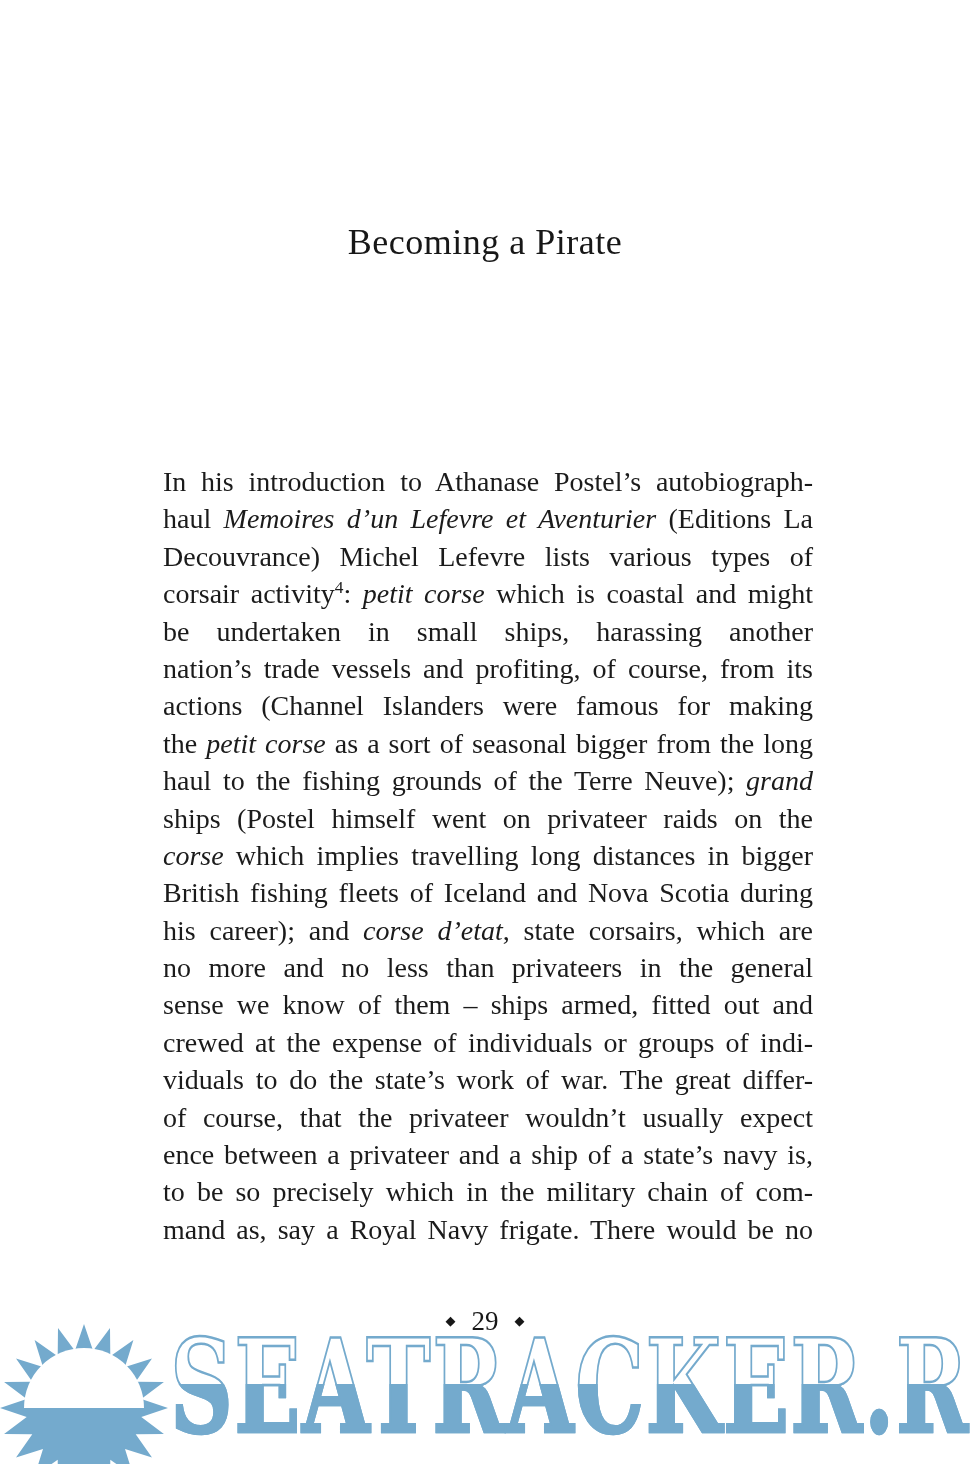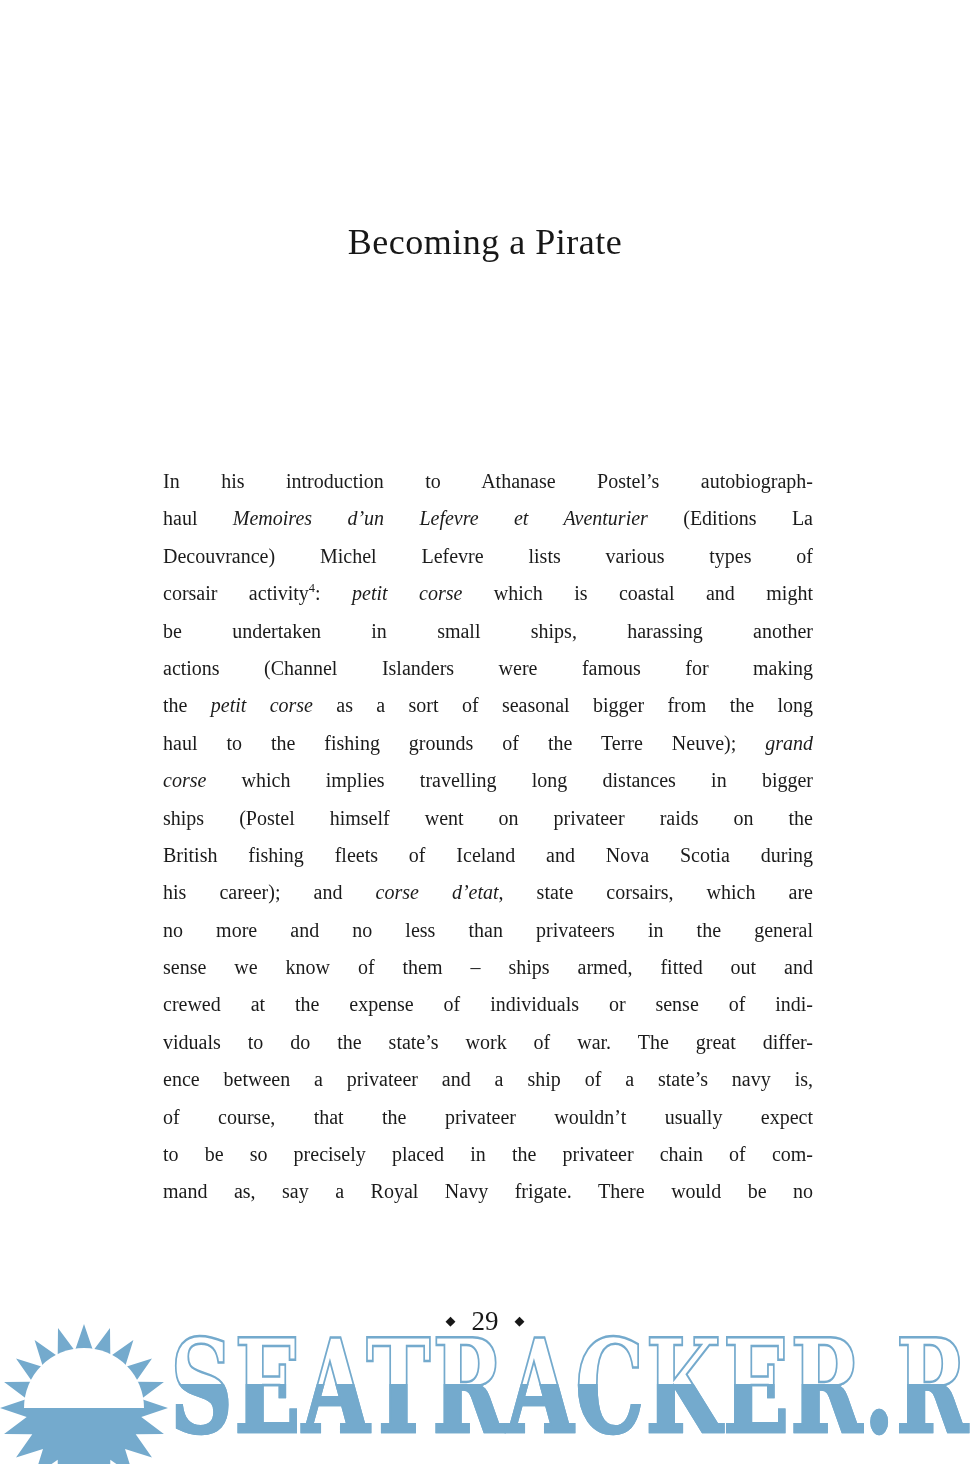--- a/index.html
+++ b/index.html
@@ -20,21 +20,21 @@
     text-align: center;
     font-size: 36px;
     letter-spacing: 0.5px;
     color: #171717;
   }
   .body-text {
     position: absolute;
     left: 163px;
     top: 463px;
     width: 650px;
-    font-size: 20px;
+    font-size: 28px;
   }
   .body-text .line {
     height: 37.4px;
     line-height: 37.4px;
     text-align: justify;
     text-align-last: justify;
     white-space: normal;
     overflow: visible;
   }
   .body-text .it { font-style: italic; }
@@ -85,34 +85,35 @@
 <div id="page">
 
   <div class="chapter-title">Becoming a Pirate</div>
 
   <div class="body-text">
       <div class="line"><span>In his introduction to Athanase Postel’s autobiograph-</span></div>
       <div class="line"><span>haul </span><span class="it">Memoires d’un Lefevre et Aventurier</span><span> (Editions La</span></div>
       <div class="line"><span>Decouvrance) Michel Lefevre lists various types of</span></div>
       <div class="line"><span>corsair activity</span><span class="sup">4</span><span>: </span><span class="it">petit corse</span><span> which is coastal and might</span></div>
       <div class="line"><span>be undertaken in small ships, harassing another</span></div>
+      <div class="line"><span>nation’s trade vessels and profiting, of course, from its</span></div>
       <div class="line"><span>actions (Channel Islanders were famous for making</span></div>
       <div class="line"><span>the </span><span class="it">petit corse</span><span> as a sort of seasonal bigger from the long</span></div>
       <div class="line"><span>haul to the fishing grounds of the Terre Neuve); </span><span class="it">grand</span></div>
+      <div class="line"><span>ships (Postel himself went on privateer raids on the</span></div>
       <div class="line"><span class="it">corse</span><span> which implies travelling long distances in bigger</span></div>
-      <div class="line"><span>ships (Postel himself went on privateer raids on the</span></div>
       <div class="line"><span>British fishing fleets of Iceland and Nova Scotia during</span></div>
       <div class="line"><span>his career); and </span><span class="it">corse d’etat</span><span>, state corsairs, which are</span></div>
       <div class="line"><span>no more and no less than privateers in the general</span></div>
       <div class="line"><span>sense we know of them – ships armed, fitted out and</span></div>
-      <div class="line"><span>crewed at the expense of individuals or sense of indi-</span></div>
+      <div class="line"><span>crewed at the expense of individuals or groups of indi-</span></div>
       <div class="line"><span>viduals to do the state’s work of war. The great differ-</span></div>
+      <div class="line"><span>of course, that the privateer wouldn’t usually expect</span></div>
       <div class="line"><span>ence between a privateer and a ship of a state’s navy is,</span></div>
-      <div class="line"><span>of course, that the privateer wouldn’t usually expect</span></div>
-      <div class="line"><span>to be so precisely placed in the privateer chain of com-</span></div>
+      <div class="line"><span>to be so precisely which in the military chain of com-</span></div>
       <div class="line"><span>mand as, say a Royal Navy frigate. There would be no</span></div>
     </div>
 
   <div class="footer">
     <span class="bullet">◆</span><span>29</span><span class="bullet">◆</span>
   </div>
 
   <svg class="watermark-sun" viewBox="0 0 180 180" xmlns="http://www.w3.org/2000/svg">
     <polygon points="90.0,6.0 99.1,32.7 116.0,10.1 116.3,38.3 139.4,22.0 131.0,49.0 158.0,40.6 141.7,63.7 169.9,64.0 147.3,80.9 174.0,90.0 147.3,99.1 169.9,116.0 141.7,116.3 158.0,139.4 131.0,131.0 139.4,158.0 116.3,141.7 116.0,169.9 99.1,147.3 90.0,174.0 80.9,147.3 64.0,169.9 63.7,141.7 40.6,158.0 49.0,131.0 22.0,139.4 38.3,116.3 10.1,116.0 32.7,99.1 6.0,90.0 32.7,80.9 10.1,64.0 38.3,63.7 22.0,40.6 49.0,49.0 40.6,22.0 63.7,38.3 64.0,10.1 80.9,32.7" fill="#74aacd"></polygon>
     <path d="M 30 90 A 60 60 0 0 1 150 90 Z" fill="#ffffff"></path>

